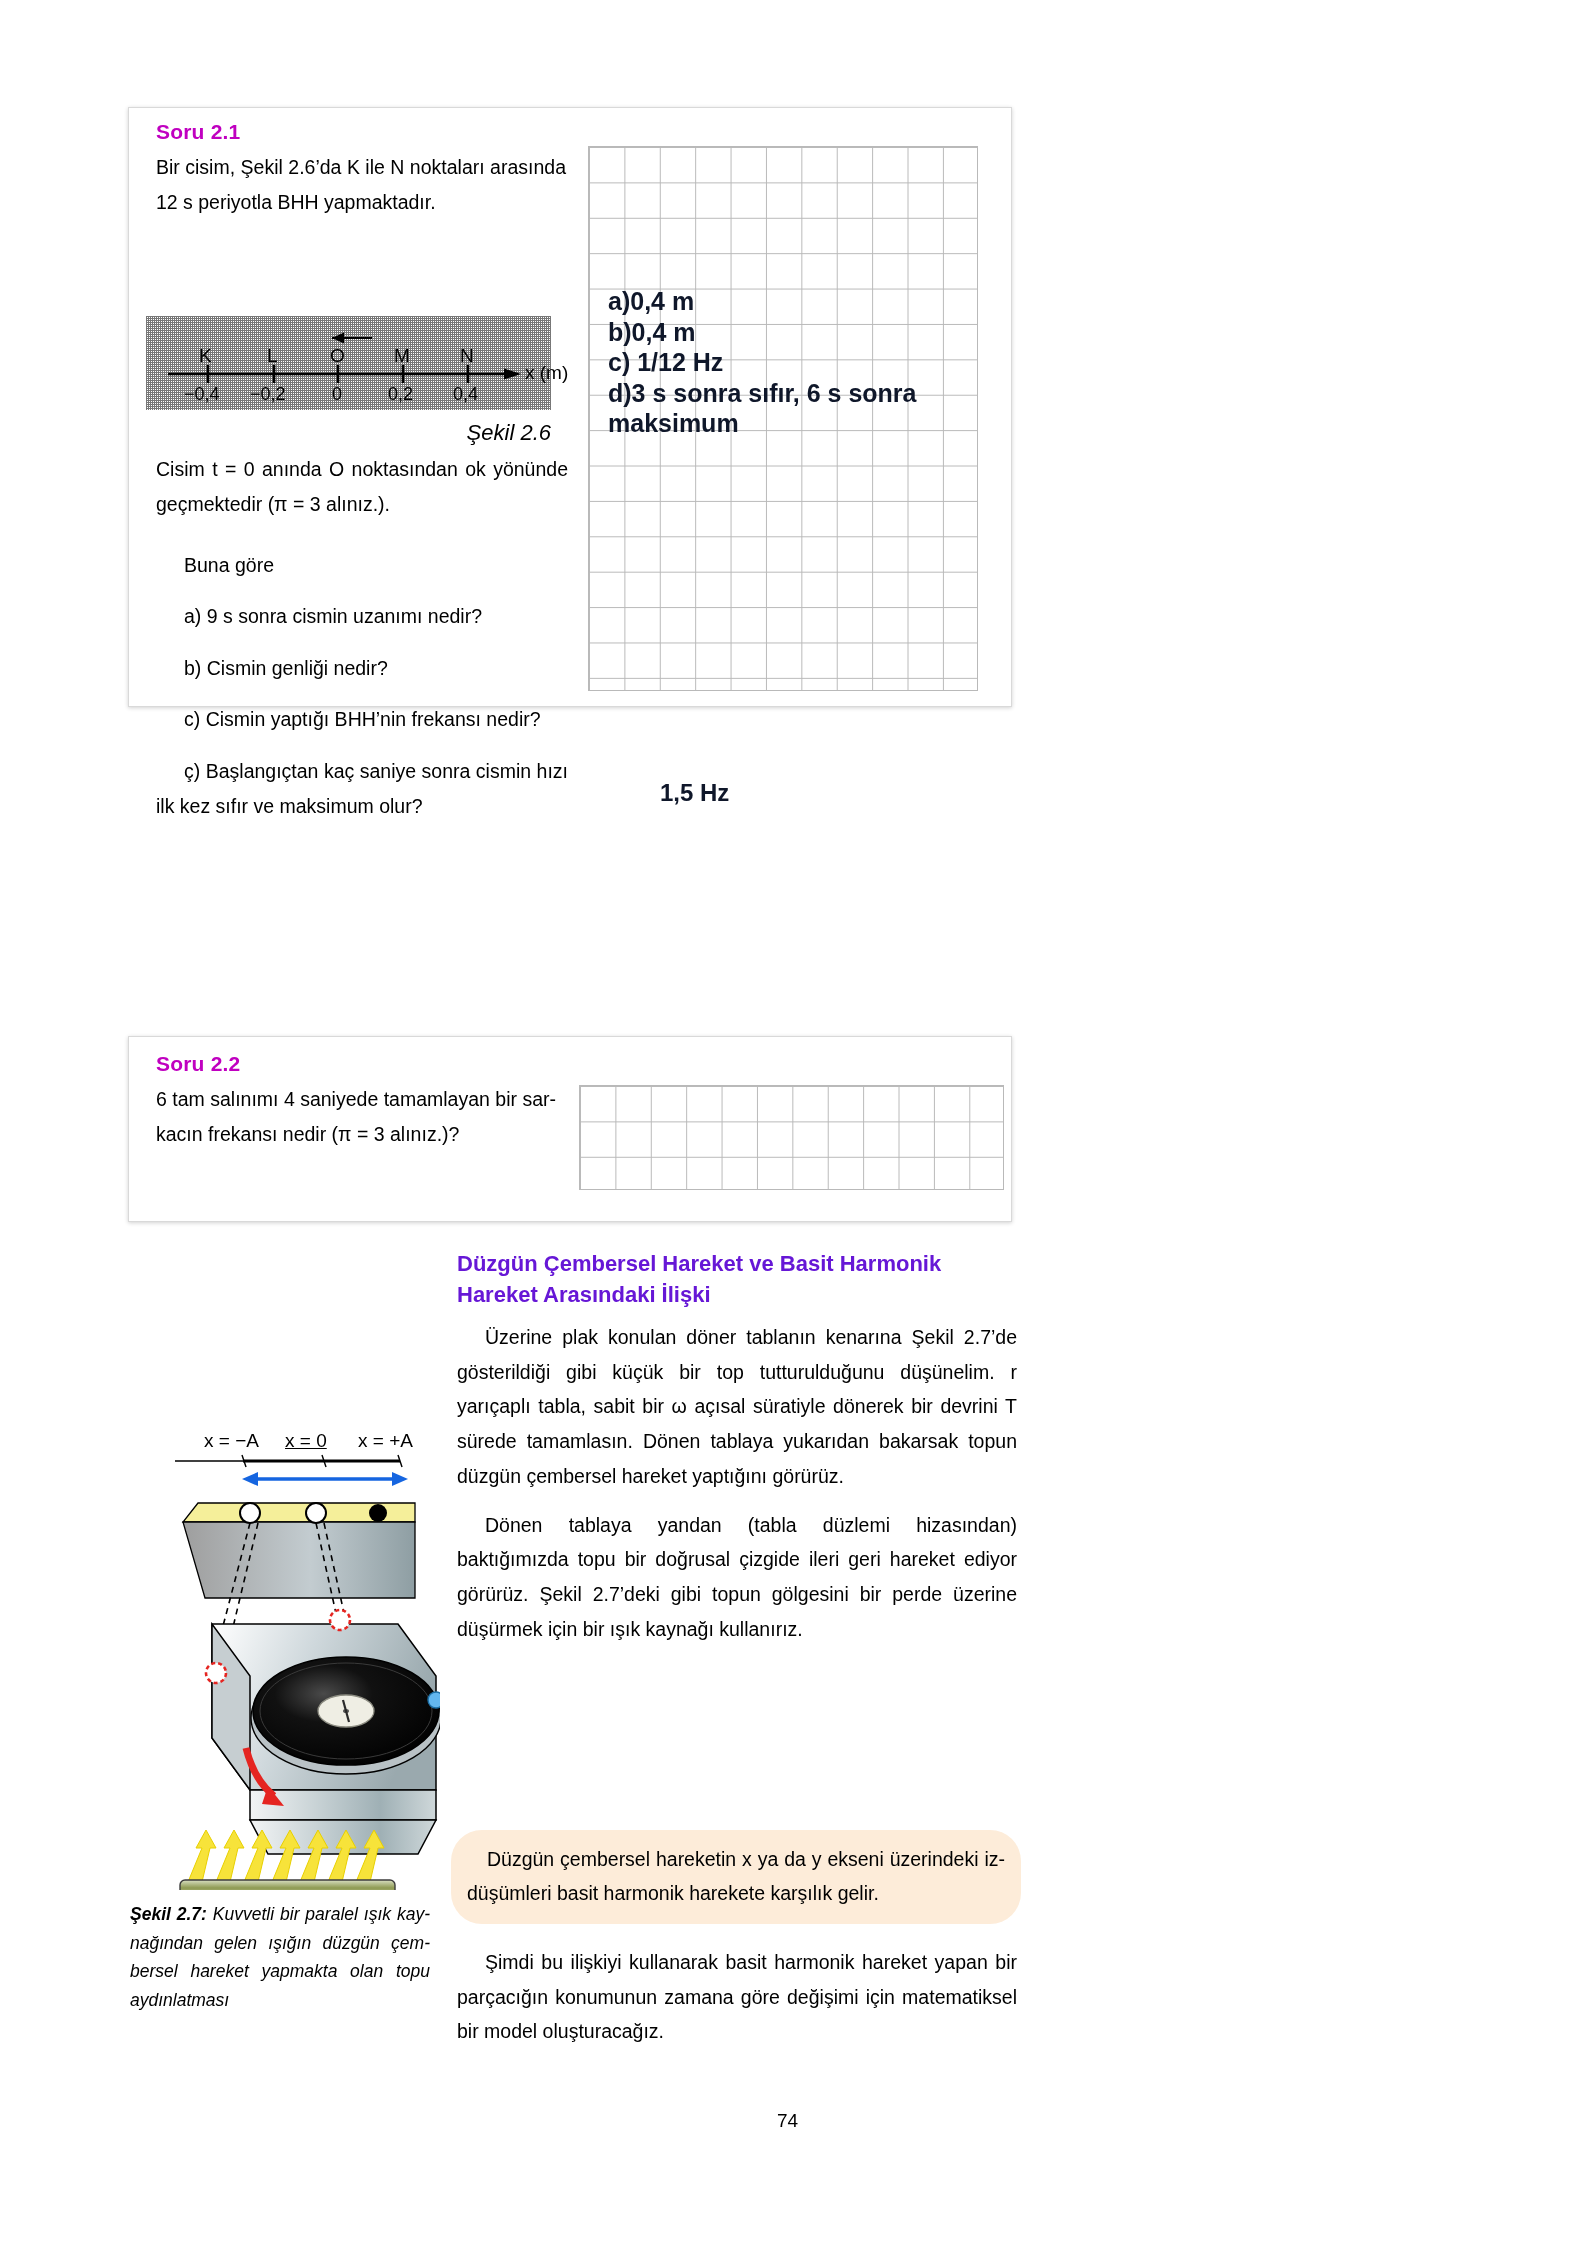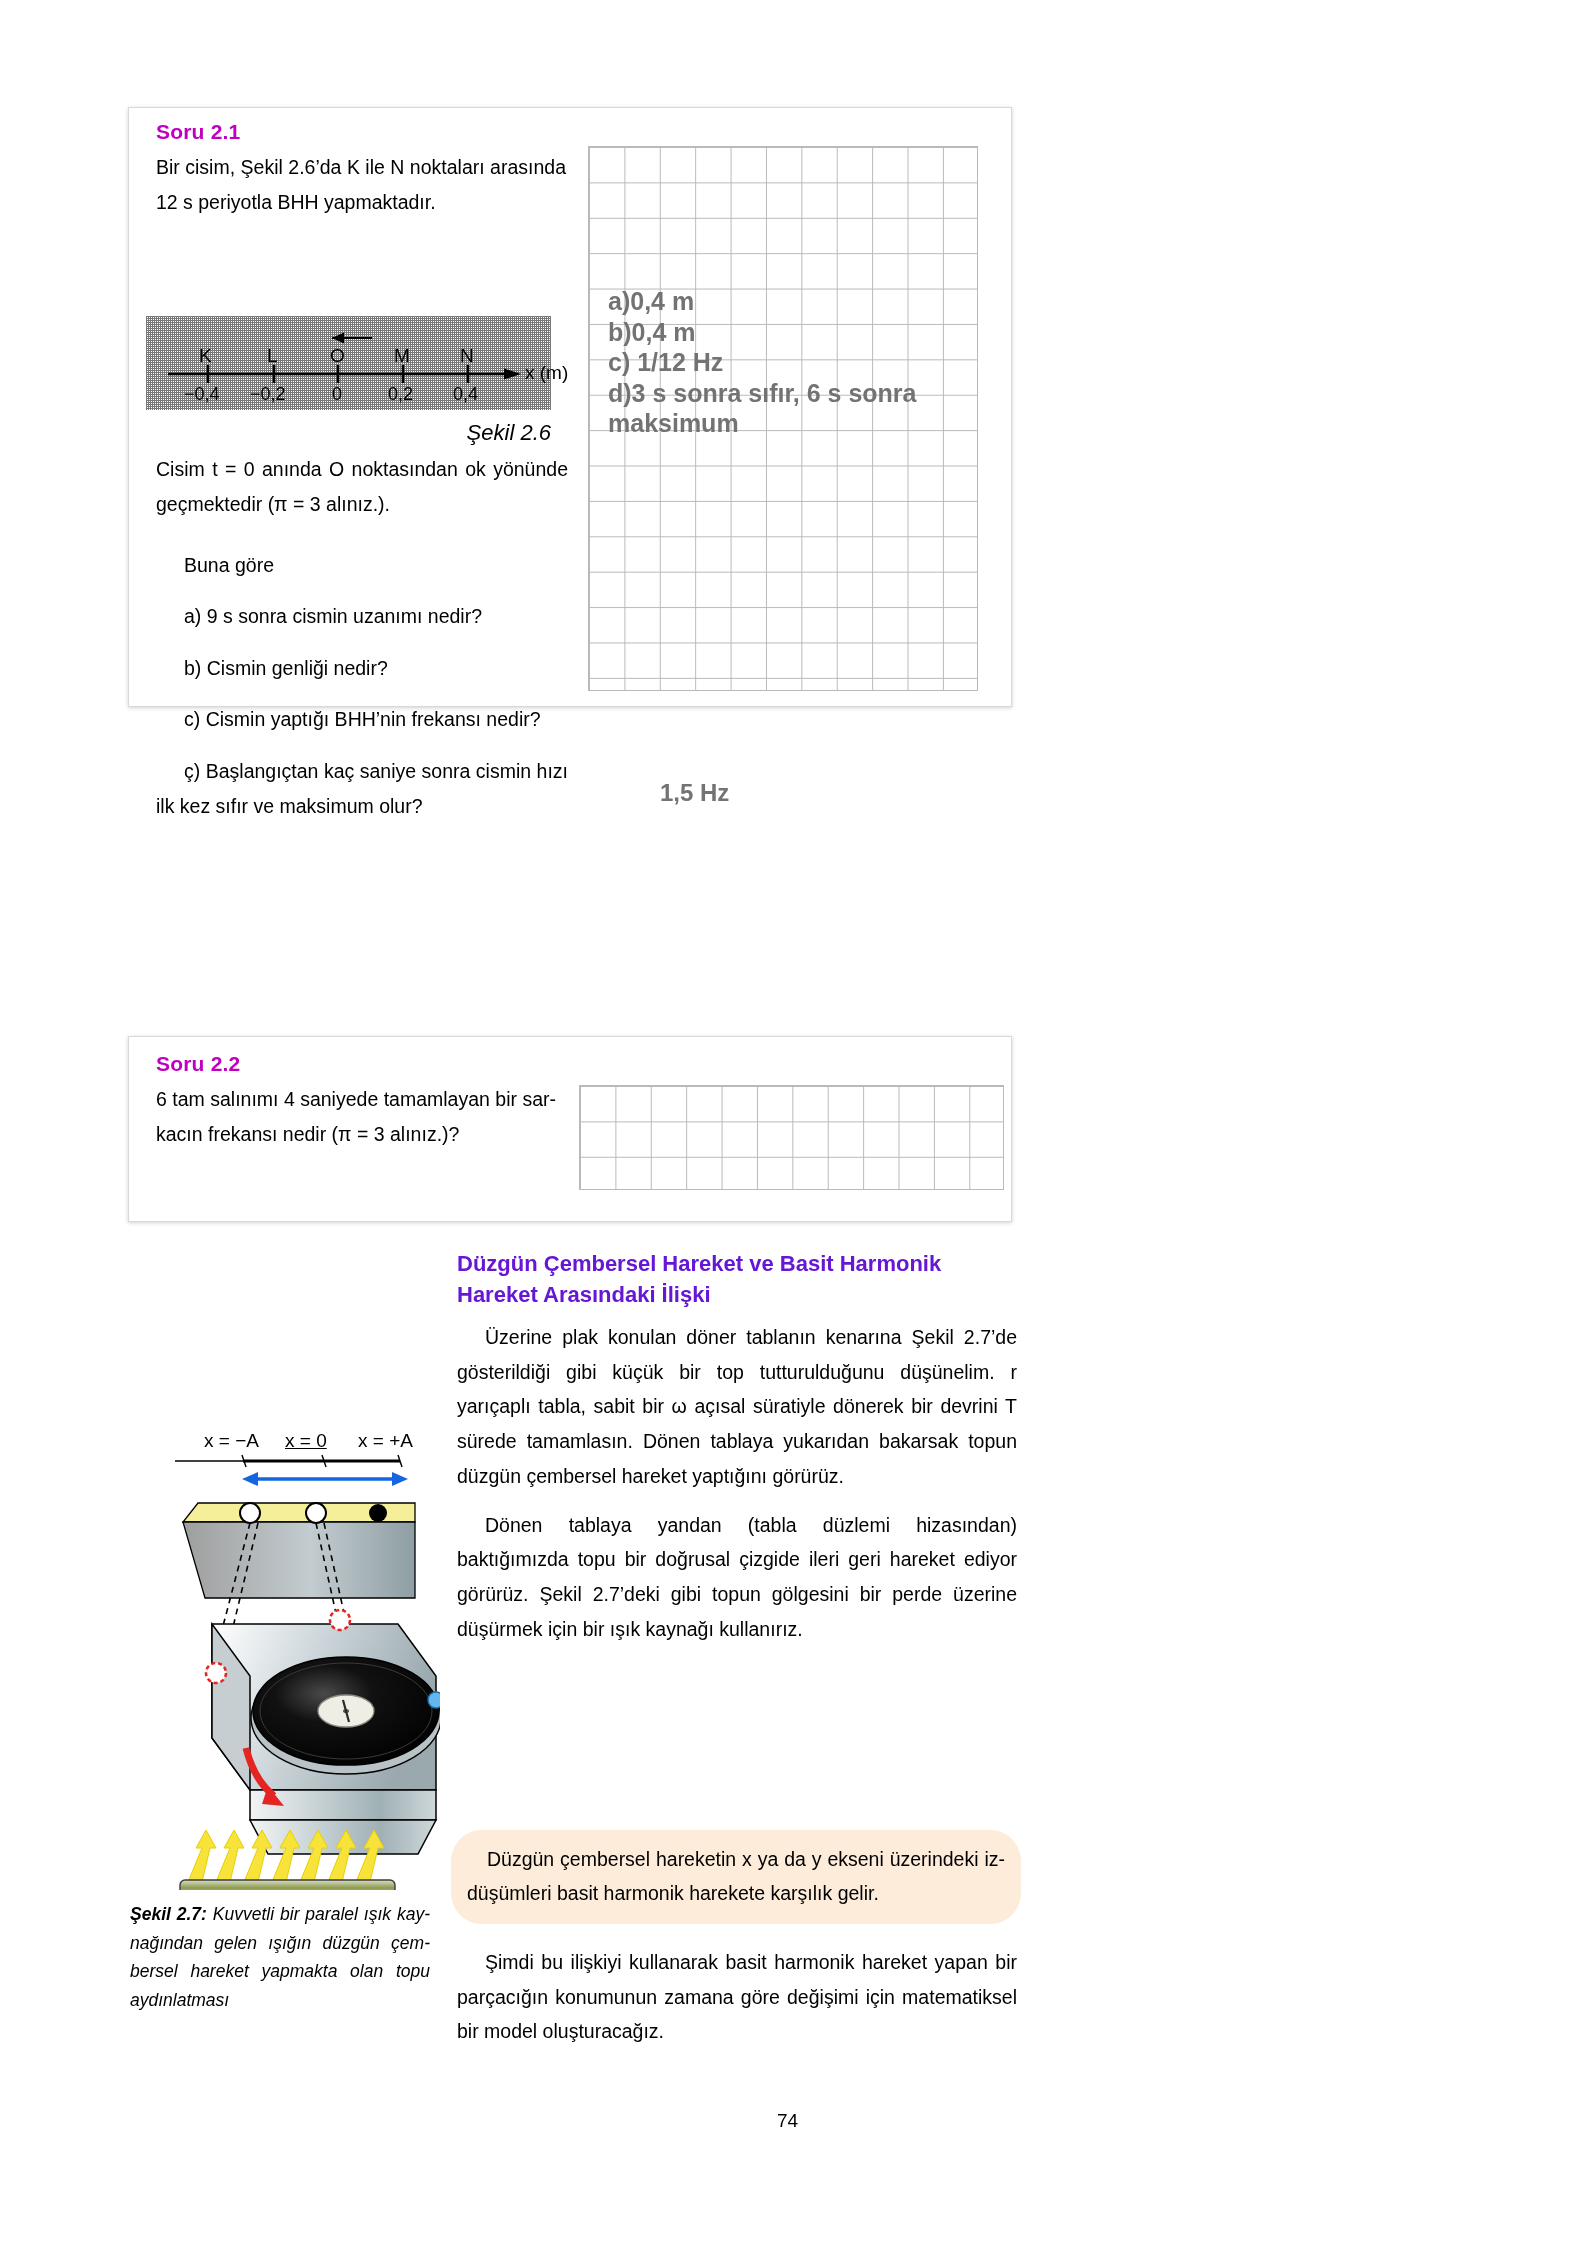--- a/index.html
+++ b/index.html
@@ -62,21 +62,21 @@
       linear-gradient(to right, #b9b9b9 1px, transparent 1px),
       linear-gradient(to bottom, #b9b9b9 1px, transparent 1px);
     background-size:35.4px 35.4px;
     border:1px solid #b9b9b9;
   }
   #grid-21{ left:588px; top:146px; width:390px; height:545px; }
   #grid-22{ left:579px; top:1085px; width:425px; height:105px; }
 
   .redans{
     position:absolute;
-    color:#737373;
+    color:#0f172a;
     font-weight:bold;
     font-size:25px;
     line-height:1.22;
     white-space:pre;
   }
   #red-21{ left:608px; top:286px; }
   #red-22{ left:660px; top:778px; font-size:24px; }
 
   
   .dotgrid{

